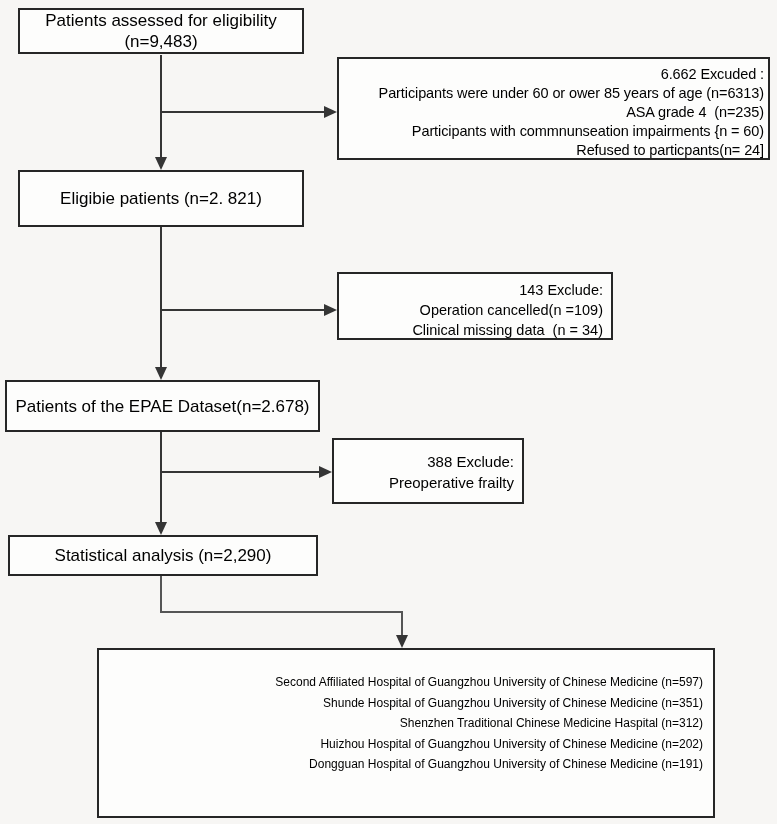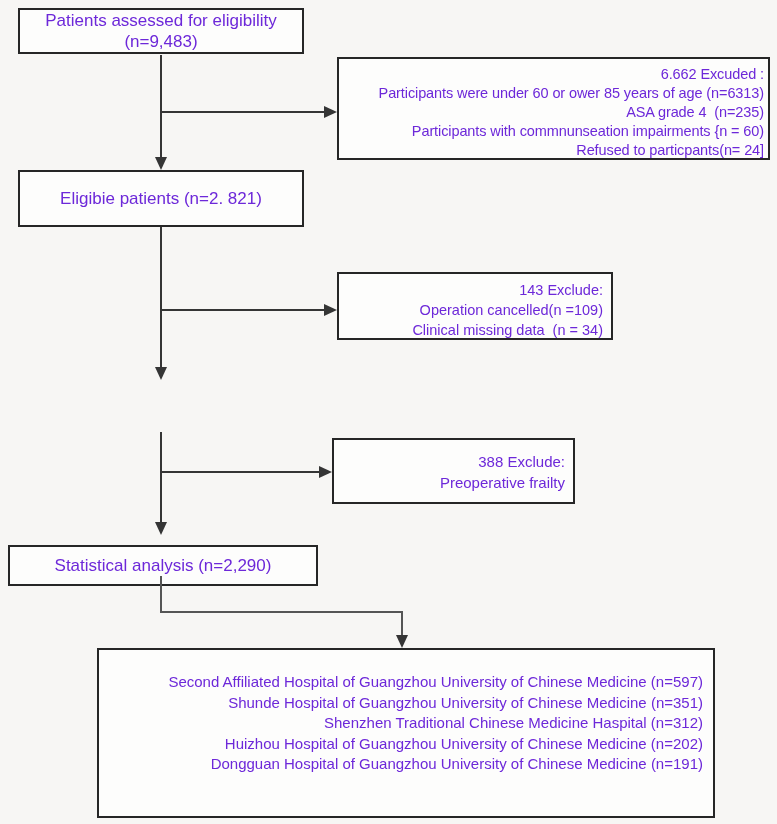--- a/index.html
+++ b/index.html
@@ -3,21 +3,21 @@
 <meta charset="utf-8">
 <style>
   html,body{margin:0;padding:0;}
   body{background:#f7f6f4;font-family:"Liberation Sans",sans-serif;}
   .stage{position:relative;width:777px;height:824px;background:#f7f6f4;overflow:hidden;}
   .fbox{
     position:absolute;
     box-sizing:border-box;
     background:#fdfdfc;
     border:2px solid #262626;
-    color:#6d28d9;
+    color:#000000;
   }
   .center-box{
     display:flex;
     flex-direction:column;
     align-items:center;
     justify-content:center;
     text-align:center;
     font-size:17px;
     line-height:21px;
   }
@@ -40,23 +40,23 @@
   }
   .thin{background:#555;width:2px;}
   .thinh{background:#555;height:2px;}
 
   
   #box-assessed {left:18px;  top:8px;   width:286px; height:46px;}
   #box-excl1    {left:337px; top:57px;  width:433px; height:103px; font-size:14.5px; line-height:19px; padding:6px 4px 0 11px; letter-spacing:-0.1px;}
   #box-eligible {left:18px;  top:170px; width:286px; height:57px;}
   #box-excl2    {left:337px; top:272px; width:276px; height:68px;  font-size:14.5px; line-height:20px; padding:6px 8px 0 11px;}
   #box-epae     {left:5px;   top:380px; width:315px; height:52px;}
-  #box-excl3    {left:332px; top:438px; width:243px; height:66px;  font-size:15px;   line-height:21px; padding:11px 8px 0 12px;}
-  #box-analysis {left:8px;   top:535px; width:310px; height:41px;margin-top:10px;}
-  #box-hosp     {left:97px;  top:648px; width:618px; height:170px; font-size:15px;   line-height:20.5px; padding:22px 10px 0 19px;}
+  #box-excl3    {left:332px; top:438px; width:192px; height:66px;  font-size:15px;   line-height:21px; padding:11px 8px 0 12px;}
+  #box-analysis {left:8px;   top:535px; width:310px; height:41px;}
+  #box-hosp     {left:97px;  top:648px; width:618px; height:170px; font-size:12px;   line-height:20.5px; padding:22px 10px 0 19px;}
 </style>
 </head>
 <body>
 
 <div class="stage">
 
   <div id="box-assessed" class="fbox center-box">
     <div class="ln">Patients assessed for eligibility</div>
     <div class="ln">(n=9,483)</div>
   </div>
@@ -84,20 +84,23 @@
 
   <div class="hline" style="left:161px;top:309px;width:163px;"></div>
   <div class="arr-right" style="left:324px;top:304px;"></div>
 
   <div id="box-excl2" class="fbox left-box">
     <div class="ln">143 Exclude:</div>
     <div class="ln">Operation cancelled(n =109)</div>
     <div class="ln">Clinical missing data  (n = 34)</div>
   </div>
 
+  <div id="box-epae" class="fbox center-box">
+    <div class="ln">Patients of the EPAE Dataset(n=2.678)</div>
+  </div>
 
   <div class="vline" style="left:160px;top:432px;height:90px;"></div>
   <div class="arr-down" style="left:155px;top:522px;"></div>
 
   <div class="hline" style="left:161px;top:471px;width:158px;"></div>
   <div class="arr-right" style="left:319px;top:466px;"></div>
 
   <div id="box-excl3" class="fbox left-box">
     <div class="ln">388 Exclude:</div>
     <div class="ln">Preoperative frailty</div>

